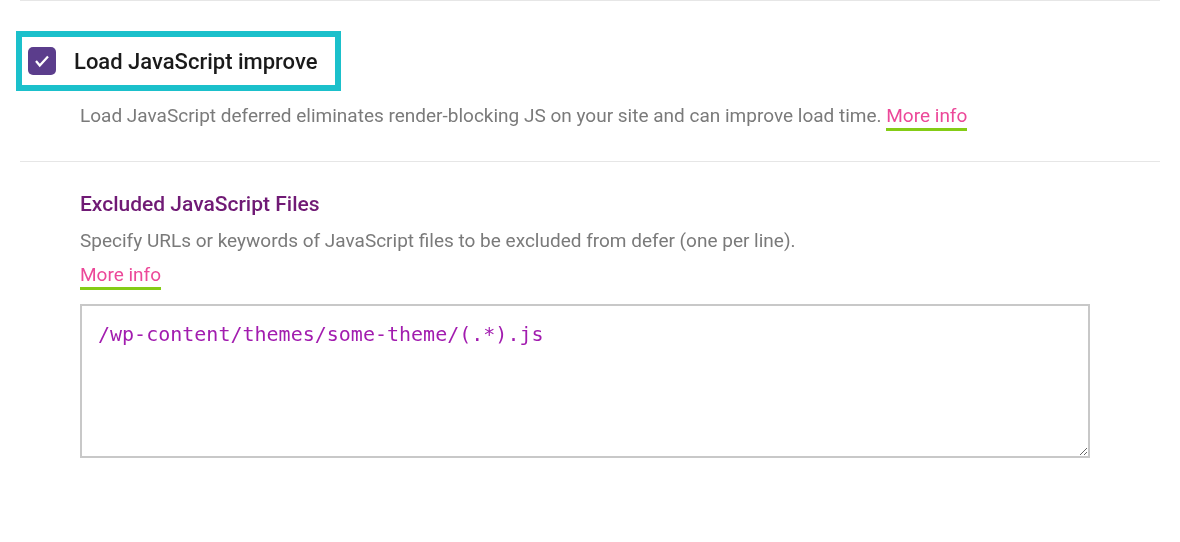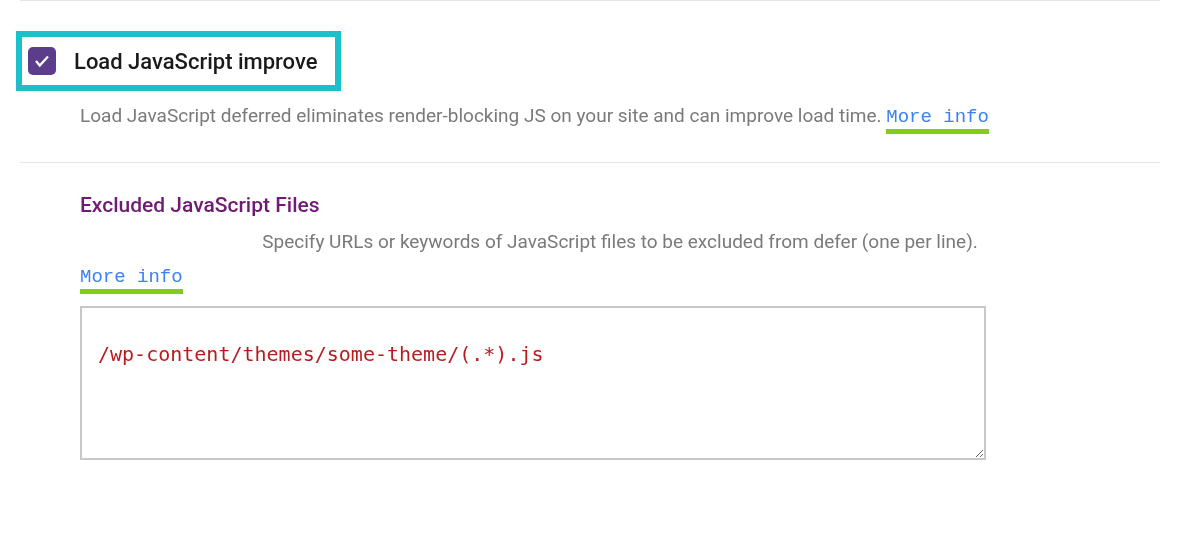--- a/index.html
+++ b/index.html
@@ -56,57 +56,55 @@
       color: #1a1a1a;
     }
     .description-row {
       padding-left: 60px;
       margin-top: 10px;
       font-size: 19px;
       color: #7a7a7a;
       line-height: 1.6;
     }
     .more-info-link {
-      color: #3b82f6;
+      color: #ec4899;
       text-decoration: none;
-      border-bottom: 5px solid #84cc16;
+      border-bottom: 3px solid #84cc16;
       padding-bottom: 1px;
-      font-family: Liberation Mono, monospace;
     }
     .section-2 {
       padding: 30px 0 0 60px;
     }
     .section-title {
       font-size: 21px;
       font-weight: 500;
       color: #701a75;
       margin-bottom: 10px;
     }
     .section-desc {
       font-size: 19px;
       color: #7a7a7a;
       line-height: 1.6;
       margin-bottom: 6px;
-      text-align: center;
     }
     .section-desc-link {
       font-size: 19px;
       margin-bottom: 18px;
     }
     .textarea-wrap {
       position: relative;
     }
     textarea {
-      width: 906px;
+      width: 1010px;
       height: 154px;
       border: 2px solid #c8c8c8;
       font-family: "SF Mono", Menlo, Monaco, Consolas, monospace;
       font-size: 20px;
-      color: #b91c1c;
-      padding: 32px 16px;
+      color: #a21caf;
+      padding: 14px 16px;
       resize: both;
       outline: none;
       line-height: 1.4;
     }
   </style>
 </head>
 <body>
 
 <div class="container">
   <div class="divider"></div>

